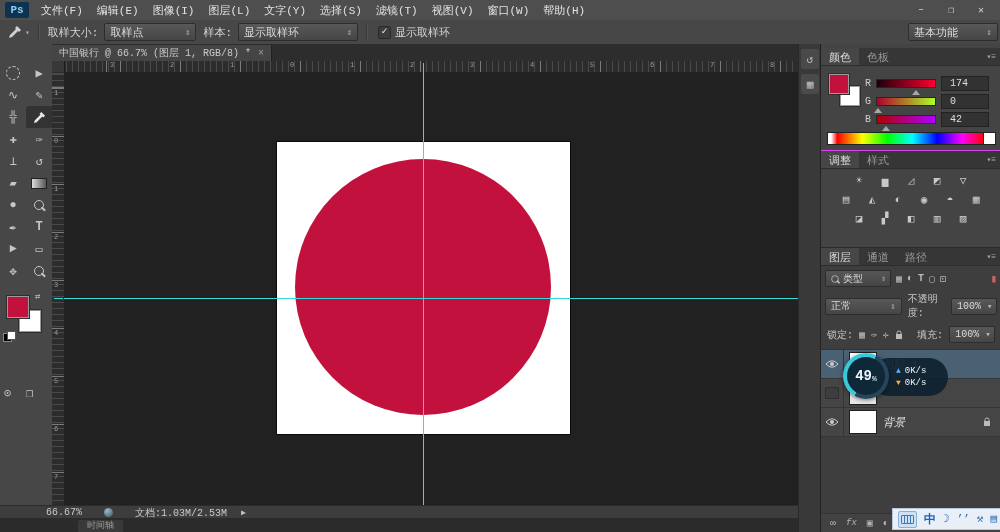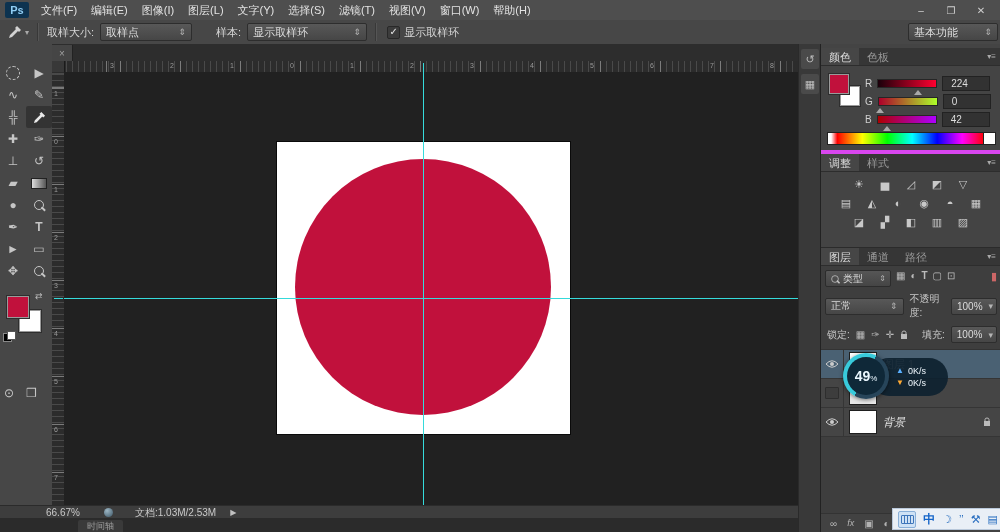--- a/index.html
+++ b/index.html
@@ -1,17 +1,17 @@
 <!DOCTYPE html>
 <html><head>
 <meta charset="utf-8">
 <style>
   html,body{margin:0;padding:0;background:#111;}
   #app{position:relative;width:1000px;height:532px;overflow:hidden;background:#222;
-       font-family:Liberation Sans, sans-serif;color:#ddd;cursor:default;}
+       font-family:Liberation Mono, monospace;color:#ddd;cursor:default;}
   
   .menubar{position:absolute;left:0;top:0;width:1000px;height:20px;background:#4e4e4e;
            border-bottom:1px solid #3a3a3a;display:flex;align-items:center;font-size:11px;color:#e3e3e3;}
   .pslogo{width:24px;height:16px;margin:0 12px 0 5px;background:#0d3350;color:#8fcdf4;
           font-weight:bold;font-size:11px;display:flex;align-items:center;justify-content:center;border-radius:2px;}
   .menu-item{margin-right:14px;white-space:nowrap;}
   .winctl{margin-left:auto;display:flex;gap:16px;padding-right:12px;color:#cfcfcf;font-size:10px;}
   .winctl span{width:14px;text-align:center;}
   
   .optionsbar{position:absolute;left:0;top:20px;width:1000px;height:24px;background:#474747;
@@ -144,21 +144,21 @@
         <path d="M9 1 L13 5 L11 7 L10 6 L4 12 L1 13 L2 10 L8 4 L7 3 Z" fill="#d2d2d2"></path>
       </svg>
       <span style="font-size:8px;color:#aaa;margin-left:3px;">▾</span>
     </span>
     <span class="vsep"></span>
     <span>取样大小:</span>
     <span class="dd" style="width:80px;margin-left:6px;">
       <span>取样点</span>
         <span class="caret">⇕</span>
     </span>
-    <span style="margin-left:24px;">样本:</span>
+    <span style="margin-left:7px;">样本:</span>
     <span class="dd" style="width:108px;margin-left:6px;">
       <span>显示取样环</span>
         <span class="caret">⇕</span>
     </span>
     <span class="vsep"></span>
     <span class="chk">✓</span>
     <span>显示取样环</span>
     <span class="dd" style="width:78px;position:absolute;left:908px;">
       <span>基本功能</span>
         <span class="caret">⇕</span>
@@ -204,20 +204,21 @@
     <div class="swatch" style="left: 7px; top: 252px; z-index: 2; background-color: rgb(193, 17, 60);"></div>
     <div class="swatch" style="left:19px;top:266px;background:#fff;"></div>
     <span style="position:absolute;left:4px;top:290px;width:7px;height:7px;background:#000;outline:1px solid #888;"></span>
     <span style="position:absolute;left:8px;top:288px;width:7px;height:7px;background:#fff;outline:1px solid #555;z-index:-0;"></span>
     <div class="tool" style="position:absolute;left:4px;top:338px;">⊙</div>
     <div class="tool" style="position:absolute;left:26px;top:338px;">❒</div>
   </div>
 
   <div class="tabstrip">
     <div class="doctab">
+      <span>中国银行 @ 66.7% (图层 1, RGB/8) *</span>
       <span class="close">×</span>
     </div>
   </div>
 
   <div class="ruler-t">
     <div class="ticks"></div>
     <span class="rnum" style="left:58px;">3</span>
     <span class="rnum" style="left:118px;">2</span>
     <span class="rnum" style="left:178px;">1</span>
     <span class="rnum" style="left:238px;">0</span>
@@ -277,41 +278,41 @@
         <span class="ptab">色板</span>
         <span class="pmenu">▾≡</span>
       </div>
       <div class="swatch" style="left: 8px; top: 26px; width: 18px; height: 18px; z-index: 2; background-color: rgb(193, 17, 60);"></div>
       <div class="swatch" style="left:19px;top:38px;width:18px;height:18px;background:#fff;"></div>
       <div class="ch-row" style="left:44px;top:28px;">
         <span>R</span>
         <span class="track" style="background:linear-gradient(90deg,#1a000a,#ff0030);">
             <span class="thumb" style="left:68%;"></span>
           </span>
-        <span class="chval">224</span>
+        <span class="chval">174</span>
       </div>
       <div class="ch-row" style="left:44px;top:46px;">
         <span>G</span>
         <span class="track" style="background:linear-gradient(90deg,#ae002a,#aeff2a);">
             <span class="thumb" style="left:2%;"></span>
           </span>
         <span class="chval">0</span>
       </div>
       <div class="ch-row" style="left:44px;top:64px;">
         <span>B</span>
         <span class="track" style="background:linear-gradient(90deg,#ae0000,#ae00ff);">
             <span class="thumb" style="left:16%;"></span>
           </span>
         <span class="chval">42</span>
       </div>
       <div class="spectrum" style="top:84px;"></div>
       <div class="spec-end" style="top:84px;"></div>
     </div>
 
-    <div class="panel" style="top:106px;height:97px;border-top:4px solid #d946ef;">
+    <div class="panel" style="top:106px;height:97px;border-top:1px solid #d946ef;">
       <div class="ptabs">
         <span class="ptab act">调整</span>
         <span class="ptab">样式</span>
         <span class="pmenu">▾≡</span>
       </div>
       <div class="adj-row">
         <span class="adj-ic">☀</span>
         <span class="adj-ic">▅</span>
         <span class="adj-ic">◿</span>
         <span class="adj-ic">◩</span>
@@ -334,21 +335,21 @@
       </div>
     </div>
 
     <div class="panel" style="top:203px;bottom:0;border-top:1px solid #2b2b2b;background:#3e3e3e;">
       <div class="ptabs">
         <span class="ptab act">图层</span>
         <span class="ptab">通道</span>
         <span class="ptab">路径</span>
         <span class="pmenu">▾≡</span>
       </div>
-      <div style="display:flex;gap:5px;padding:4px 4px 0 4px;">
+      <div style="display:flex;align-items:center;gap:5px;padding:4px 4px 0 4px;">
         <span class="flt-dd" style="width:56px;">
           <span class="mini-mag" style="transform:scale(.75);"></span>
           <span>类型</span>
           <span style="margin-left:auto;font-size:8px;color:#b5b5b5;">⇕</span>
         </span>
         <span style="color:#bbb;font-size:10px;">▦</span>
         <span style="color:#bbb;font-size:10px;">◐</span>
         <span style="color:#bbb;font-size:10px;font-weight:bold;">T</span>
         <span style="color:#bbb;font-size:10px;">▢</span>
         <span style="color:#bbb;font-size:10px;">⊡</span>

